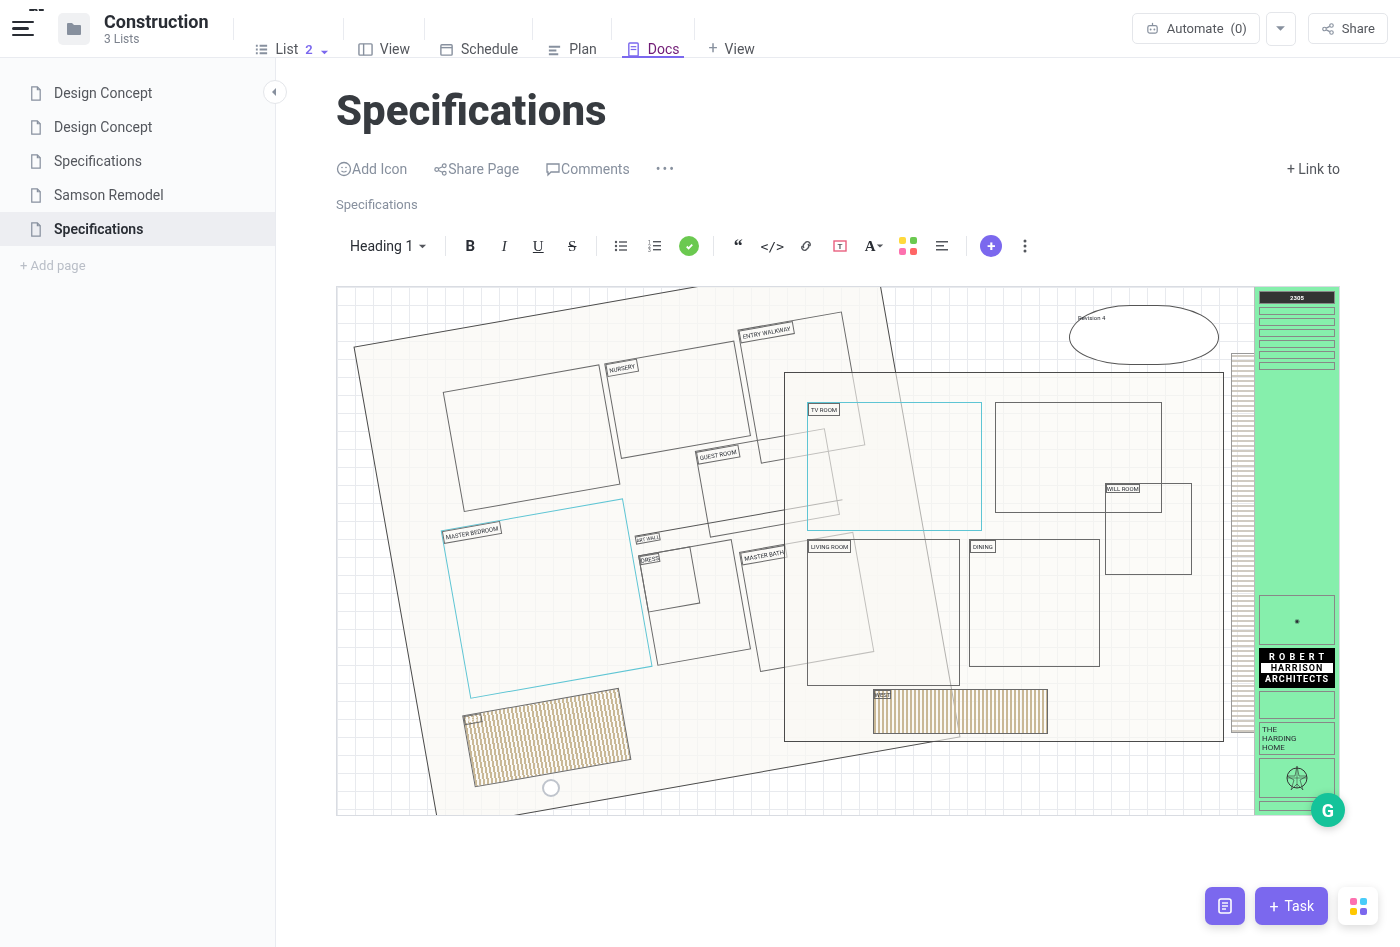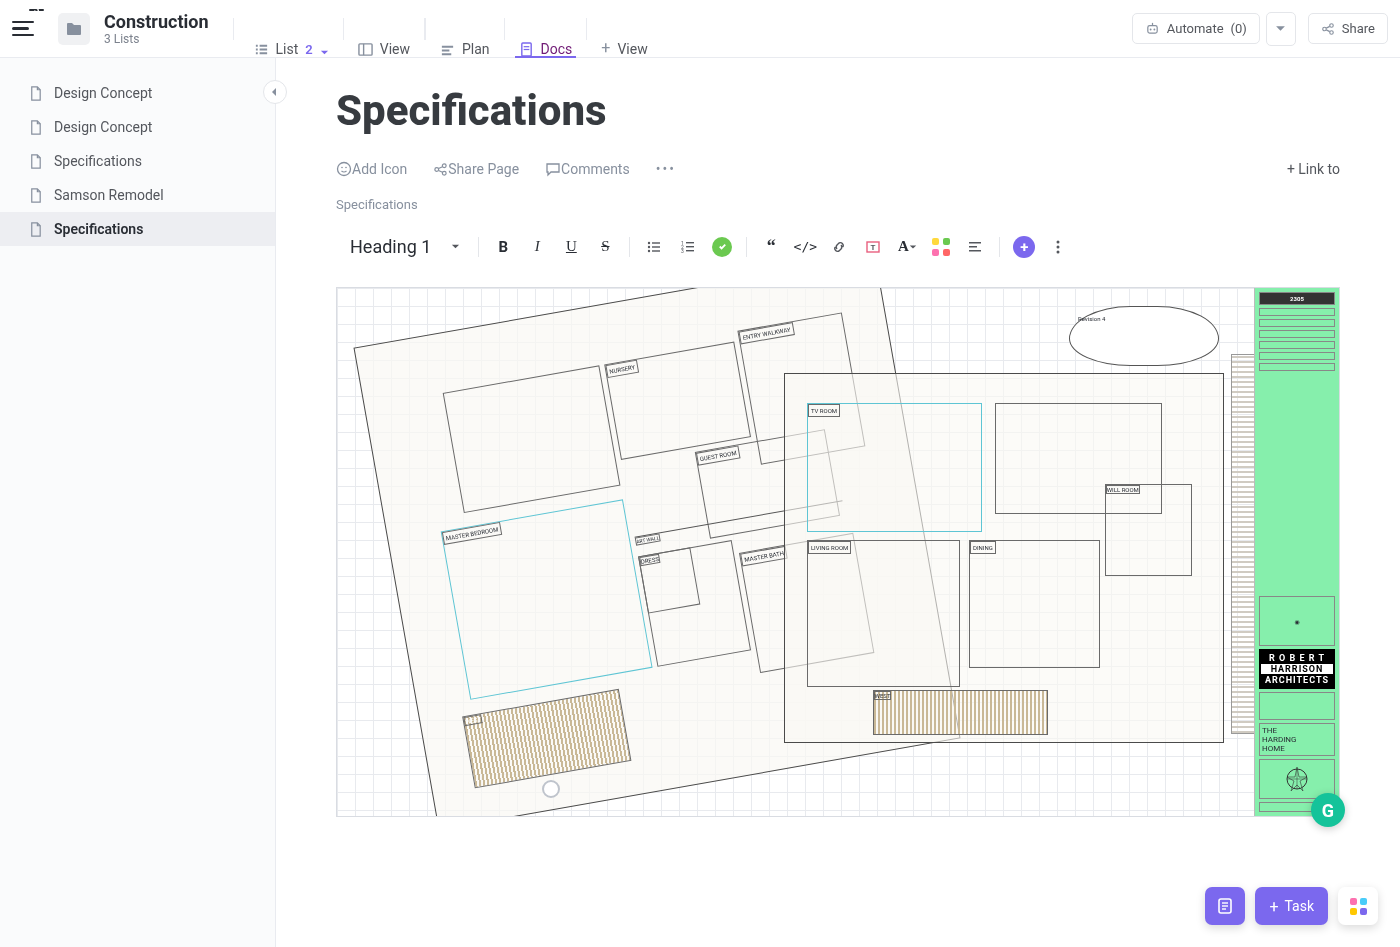--- a/index.html
+++ b/index.html
@@ -30,21 +30,21 @@
 .page-item{display:flex;align-items:center;gap:11px;padding:9px 20px 9px 28px;font-size:14px;color:#54575d;cursor:pointer}
 .page-item.sel{background:#edeef2;color:#292d34;font-weight:600}
 .add-page{padding:12px 20px;font-size:13px;color:#b9bec7;cursor:pointer}
 .main{flex:1;overflow:auto;padding:28px 60px 40px 60px}
 .doc-title{font-size:42px;font-weight:800;color:#373b40;margin-bottom:26px}
 .doc-actions{display:flex;align-items:center;gap:26px;font-size:14px;color:#87909e;margin-bottom:20px}
 .doc-act{display:flex;gap:0;align-items:center;cursor:pointer}
 .link-to{margin-left:auto;color:#54575d}
 .doc-sub{font-size:13px;color:#87909e;margin-bottom:12px}
 .toolbar{display:flex;align-items:center;gap:6px;padding:8px 6px;margin-bottom:18px}
-.tb-sel{font-size:18px;color:#292d34;display:flex;align-items:center;gap:20px;padding:4px 8px;cursor:pointer}
+.tb-sel{font-size:14px;color:#292d34;display:flex;align-items:center;gap:5px;padding:4px 8px;cursor:pointer}
 .tb-btn{width:28px;height:28px;display:flex;align-items:center;justify-content:center;cursor:pointer;border-radius:4px;font-family:Georgia,serif;font-size:15px}
 .tb-btn.bold{font-weight:700;font-family:inherit}
 .tb-btn.ital{font-style:italic}
 .tb-btn.und{text-decoration:underline}
 .tb-btn.str{text-decoration:line-through}
 .tb-sep{width:1px;height:20px;background:#e4e6ea;margin:0 4px}
 .check-circ{width:20px;height:20px;border-radius:50%;background:#6bc950;display:flex;align-items:center;justify-content:center}
 .plus-circ{width:22px;height:22px;border-radius:50%;background:#7b68ee;display:flex;align-items:center;justify-content:center;color:#fff;font-weight:700}
 .color-dots{width:18px;height:18px;position:relative}
 .color-dots span{position:absolute;width:7px;height:7px;border-radius:2px}
@@ -101,20 +101,27 @@
     </div>
     <div class="vsep"></div>
     <div class="view-item">
       <svg class="ico" width="15" height="15" viewBox="0 0 16 16">
           <rect x="1" y="2" width="14" height="12" fill="none" stroke="currentColor" stroke-width="1.5" rx="1"></rect>
           <line x1="6" y1="2" x2="6" y2="14" stroke="currentColor" stroke-width="1.5"></line>
         </svg>
       <span>View</span>
     </div>
     <div class="vsep"></div>
+    <div class="view-item">
+      <svg class="ico" width="15" height="15" viewBox="0 0 16 16">
+          <rect x="2" y="3" width="12" height="11" fill="none" stroke="currentColor" stroke-width="1.5" rx="1"></rect>
+          <line x1="2" y1="6" x2="14" y2="6" stroke="currentColor" stroke-width="1.5"></line>
+        </svg>
+      <span>Schedule</span>
+    </div>
     <div class="vsep"></div>
     <div class="view-item">
       <svg class="ico" width="15" height="15" viewBox="0 0 16 16">
           <path fill="currentColor" d="M2 4h12v2H2zM2 8h8v2H2zM2 12h10v2H2z"></path>
         </svg>
       <span>Plan</span>
     </div>
     <div class="vsep"></div>
     <div class="view-item active">
       <svg width="15" height="15" viewBox="0 0 16 16">
@@ -195,20 +202,21 @@
           <span>Samson Remodel</span>
         </div>
         <div class="page-item sel">
           <svg class="ico" width="15" height="15" viewBox="0 0 16 16">
             <path d="M4 1h6l3 3v11H4z" fill="none" stroke="currentColor" stroke-width="1.3"></path>
             <path d="M10 1v3h3" fill="none" stroke="currentColor" stroke-width="1.3"></path>
           </svg>
           <span>Specifications</span>
         </div>
       </div>
+    <div class="add-page">+ Add page</div>
   </div>
 
   <div class="main">
     <div class="doc-title">Specifications</div>
     <div class="doc-actions">
       <div class="doc-act">
         <svg class="ico" width="16" height="16" viewBox="0 0 16 16">
             <circle cx="8" cy="8" r="6.5" fill="none" stroke="currentColor" stroke-width="1.3"></circle>
             <circle cx="6" cy="6.5" r=".8" fill="currentColor"></circle>
             <circle cx="10" cy="6.5" r=".8" fill="currentColor"></circle>

